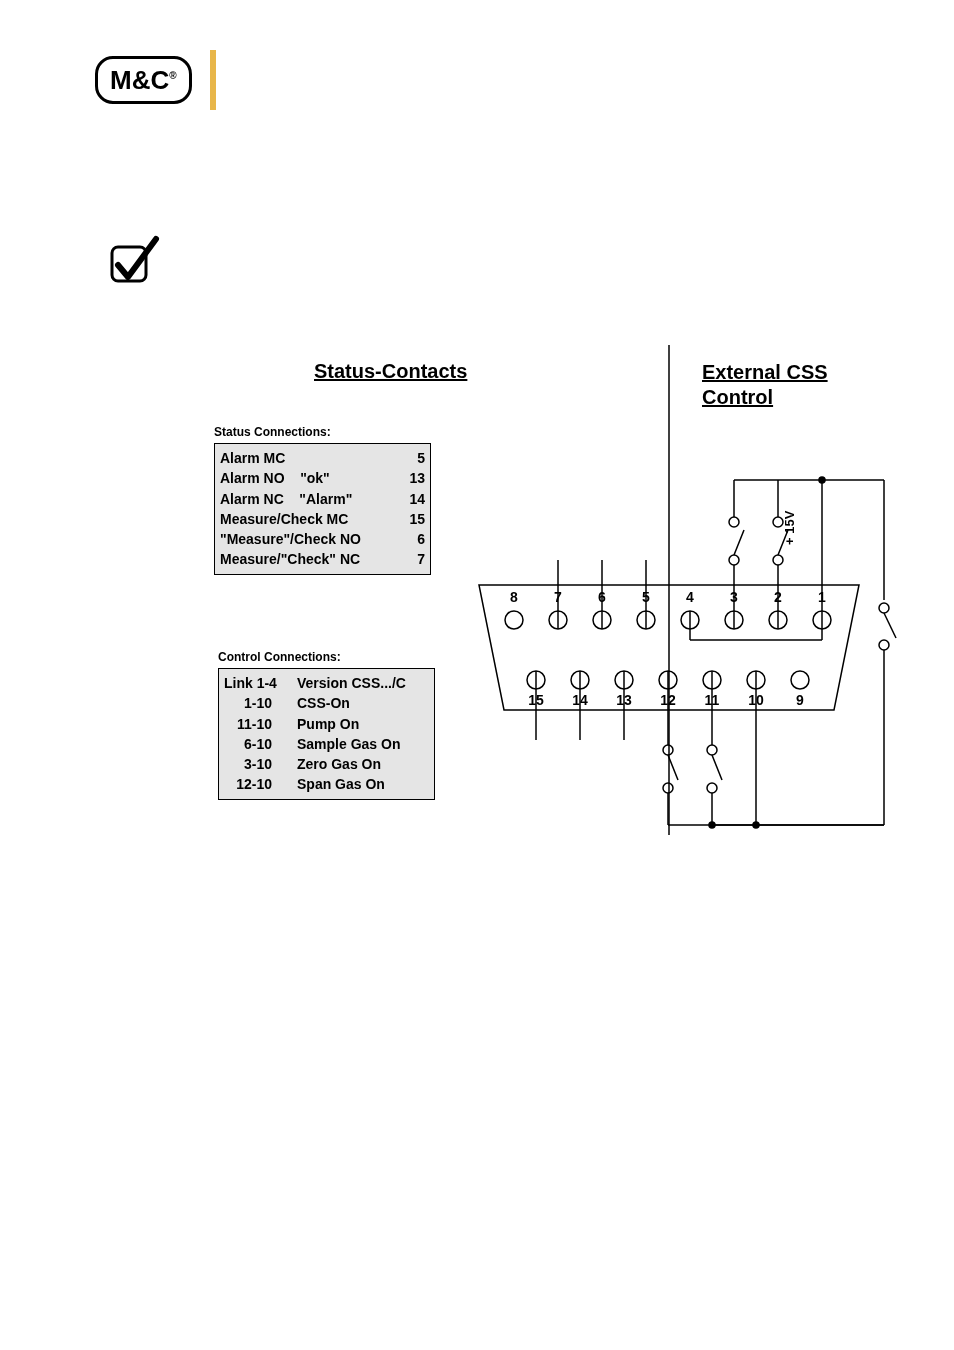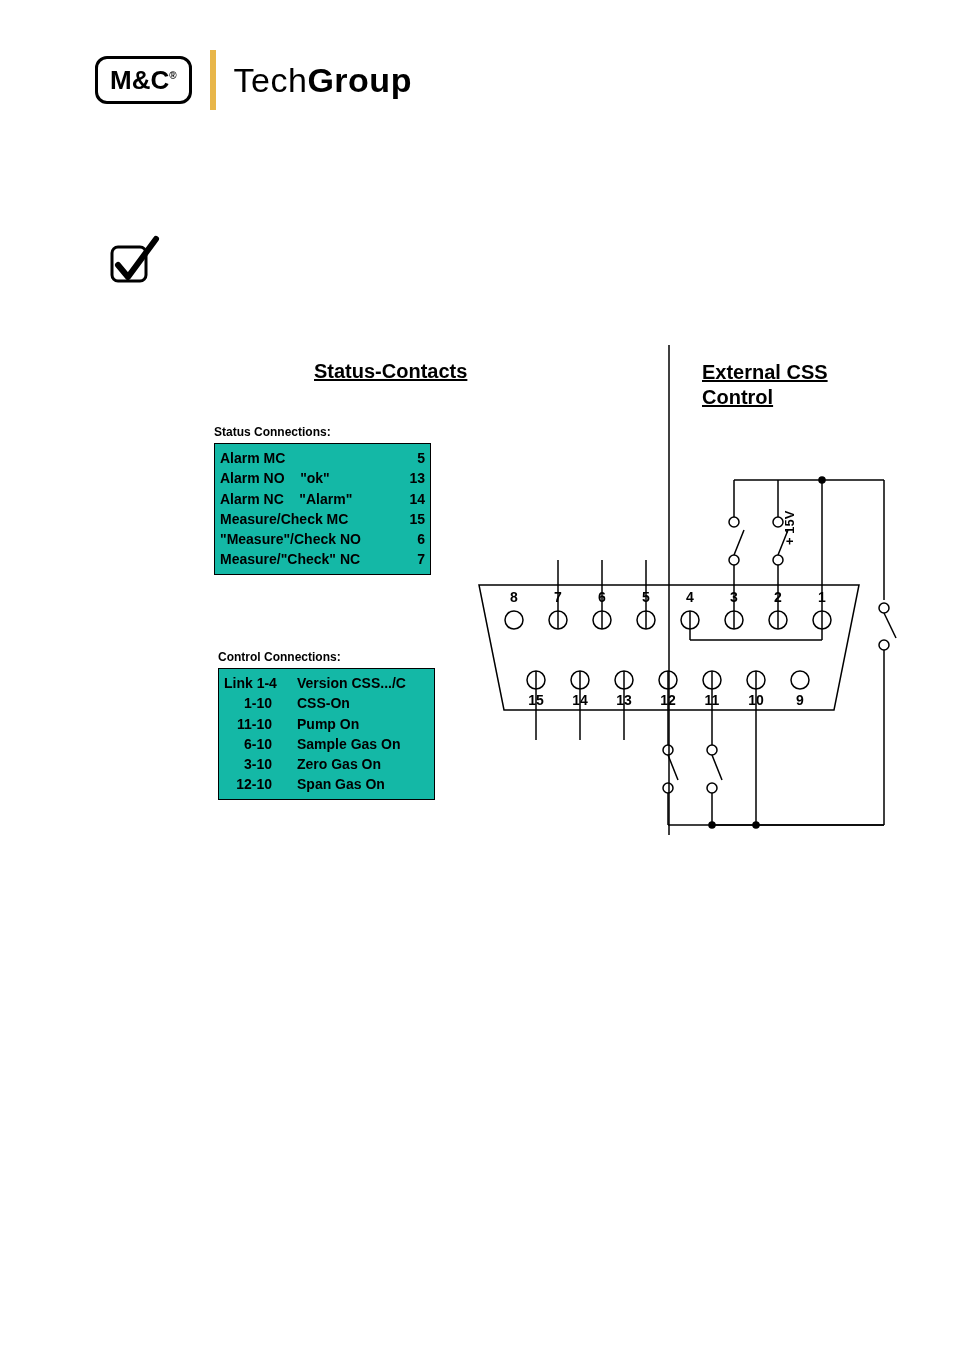--- a/index.html
+++ b/index.html
@@ -13,21 +13,21 @@
   }
   .header {
     position: absolute;
     top: 50px;
     left: 95px;
     display: flex;
     align-items: center;
   }
   .logo-box {
     border: 3px solid #000;
-    border-radius: 12px;
+    border-radius: 18px;
     padding: 8px 12px;
     font-weight: bold;
     font-size: 26px;
     line-height: 1;
     text-align: center;
   }
   .logo-box sup { font-size: 10px; vertical-align: super; }
   .vbar {
     width: 6px;
     height: 60px;
@@ -62,21 +62,21 @@
     font-weight: bold;
     text-decoration: underline;
     font-size: 20px;
     position: absolute;
   }
   .title.left { top: 20px; left: 100px; }
   .title.right { top: 20px; left: 488px; text-align: left; width: 170px; line-height: 1.25; }
 
   .box {
     border: 1.5px solid #000;
-    background: #14b8a6;
+    background: #e5e5e5;
     position: absolute;
     font-size: 14px;
     font-weight: bold;
   }
   .box-title {
     font-weight: bold;
     font-size: 12px;
     margin-bottom: 4px;
   }
   .status-block { top: 85px; left: 0; width: 215px; }
@@ -102,23 +102,20 @@
   }
 </style>
 </head>
 <body>
 
 <div class="header">
   <div class="logo-box">
     <span>M&amp;C</span><sup>®</sup>
   </div>
   <div class="vbar"></div>
-  <div class="techgroup">
-    <span class="thin">Tech</span><span class="bold">Group</span>
-  </div>
 </div>
 
 <div class="check-icon">
   <svg viewBox="0 0 50 50" width="50" height="50">
     <rect x="2" y="12" width="34" height="34" rx="6" ry="6" fill="none" stroke="#000" stroke-width="3"></rect>
     <path d="M8 30 L18 42 L46 4" fill="none" stroke="#000" stroke-width="6" stroke-linecap="round" stroke-linejoin="round"></path>
   </svg>
 </div>
 
 <div class="diagram">

